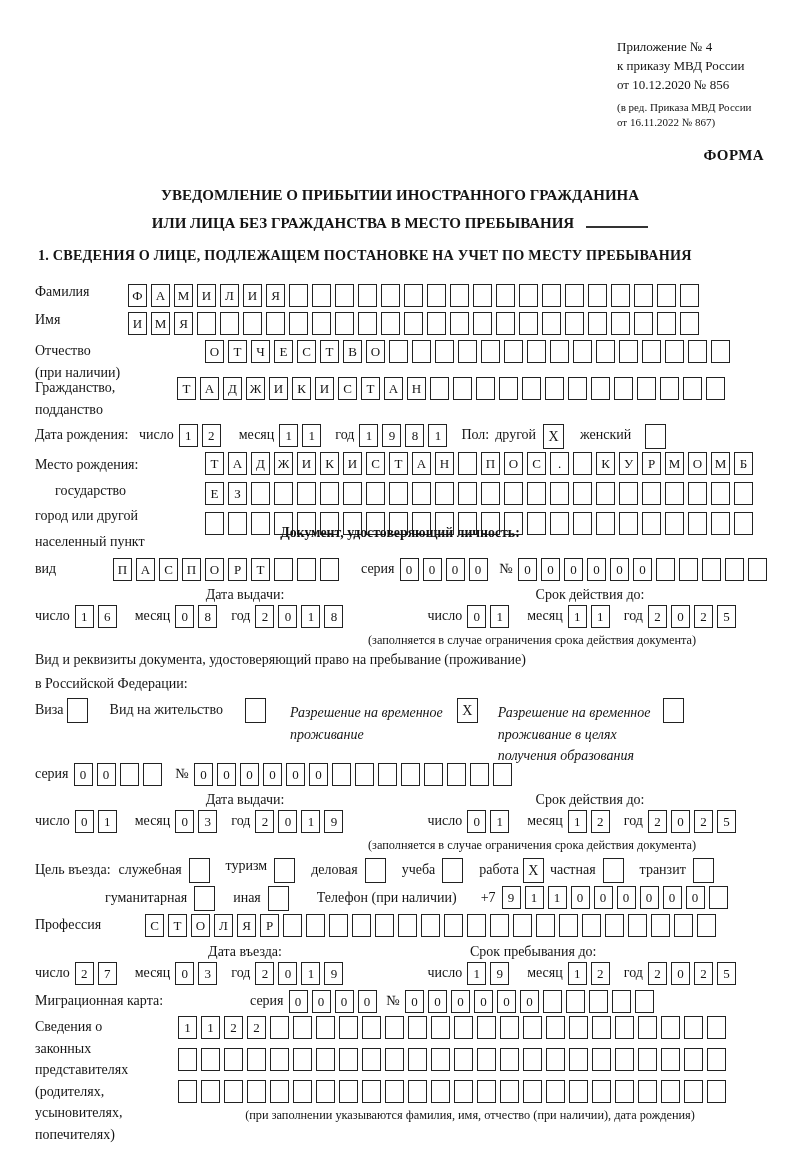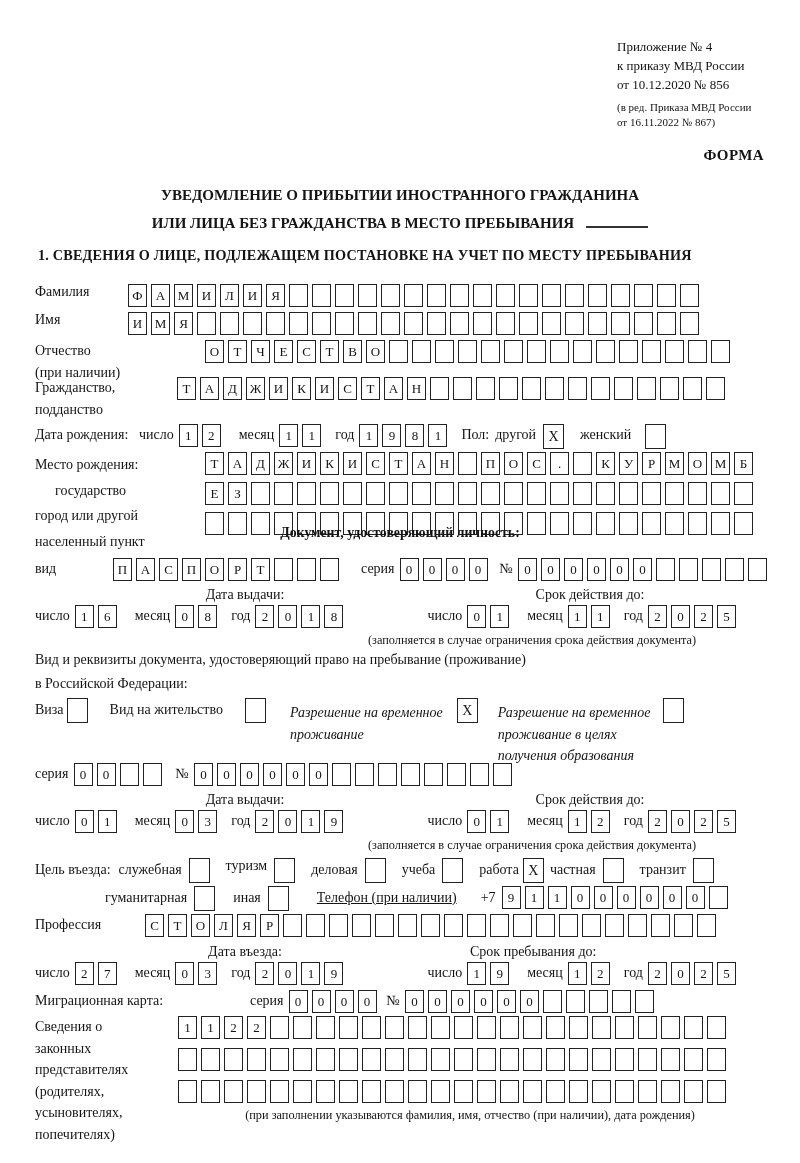--- a/index.html
+++ b/index.html
@@ -496,21 +496,21 @@
     <span class="cbx"></span>
     <span class="opt-label" style="margin-top:4px;">транзит</span>
     <span class="cbx"></span>
   </div>
 
   <div class="row" style="top:886px;left:105px;">
     <span style="margin-top:4px;">гуманитарная</span>
     <span class="cbx"></span>
     <span style="margin-left:18px;margin-top:4px;">иная</span>
     <span class="cbx"></span>
-    <span style="margin-left:28px;margin-top:4px;text-decoration:underline;">Телефон (при наличии)</span>
+    <span style="margin-left:28px;margin-top:4px;">Телефон (при наличии)</span>
     <span style="margin-left:24px;margin-top:4px;">+7</span>
     <span class="cells" style="margin-left:6px;">
         <span class="cell">9</span>
         <span class="cell">1</span>
         <span class="cell">1</span>
         <span class="cell">0</span>
         <span class="cell">0</span>
         <span class="cell">0</span>
         <span class="cell">0</span>
         <span class="cell">0</span>

